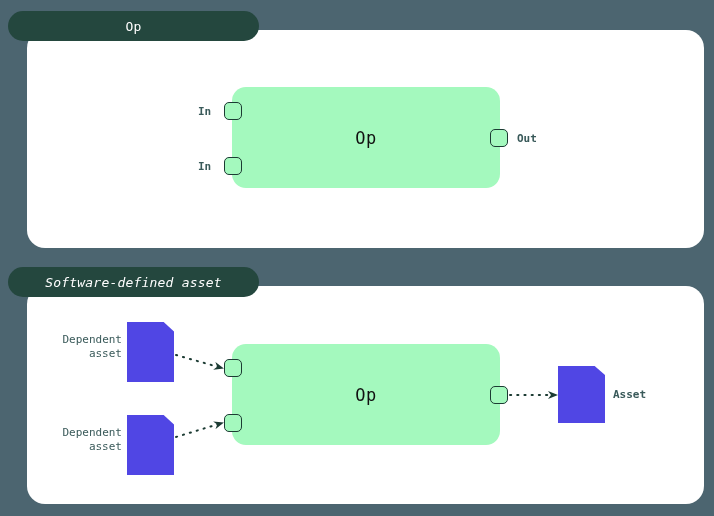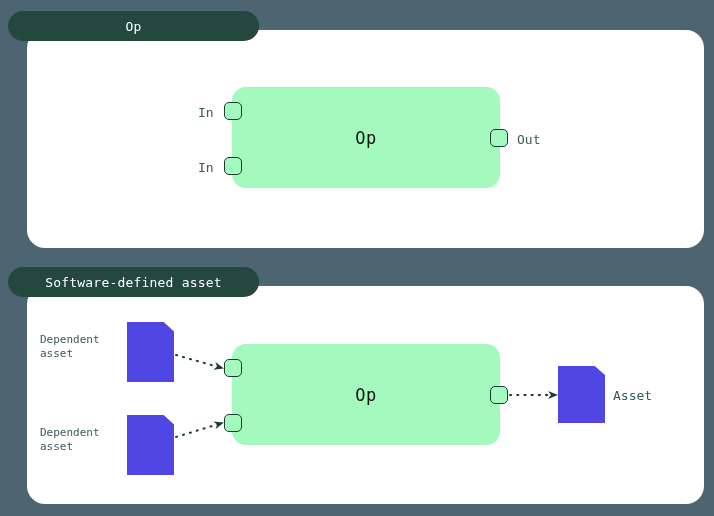--- a/index.html
+++ b/index.html
@@ -39,21 +39,21 @@
     align-items: center;
     justify-content: center;
     color: #ffffff;
     font-size: 13px;
     letter-spacing: 0.2px;
     padding: 0 16px;
     box-sizing: border-box;
     white-space: nowrap;
   }
   #tab-op    { left: 8px; top: 11px;  width: 251px; }
-  #tab-asset { left: 8px; top: 267px; width: 251px; }
+  #tab-asset { left: 8px; top: 267px; width: 251px; font-style: italic; }
 
   
   .op-box {
     position: absolute;
     background: #a4f9be;
     border-radius: 14px;
     display: flex;
     align-items: center;
     justify-content: center;
   }
@@ -79,35 +79,37 @@
   #port-in-1a  { left: 224px; top: 102px; }
   #port-in-1b  { left: 224px; top: 157px; }
   #port-out-1  { left: 490px; top: 129px; }
   #port-in-2a  { left: 224px; top: 359px; }
   #port-in-2b  { left: 224px; top: 414px; }
   #port-out-2  { left: 490px; top: 386px; }
 
   
   .port-label {
     position: absolute;
-    font-size: 13px;
+    font-size: 11px;
     color: #3a5a5a;
     white-space: nowrap;
+    font-weight: bold;
   }
   #lbl-in-1a { left: 198px; top: 105px; text-align: right; }
   #lbl-in-1b { left: 198px; top: 160px; text-align: right; }
   #lbl-out-1 { left: 517px; top: 132px; text-align: center; }
   #lbl-asset { left: 613px; top: 388px; }
 
   
   .asset-label {
     position: absolute;
     font-size: 11px;
     color: #3a5a5a;
     line-height: 14px;
+    text-align: right;
     white-space: pre;
     width: 82px;
   }
   #lbl-dep-1 { left: 40px; top: 333px; }
   #lbl-dep-2 { left: 40px; top: 426px; }
 
   
   .doc-icon {
     position: absolute;
     width: 47px;

